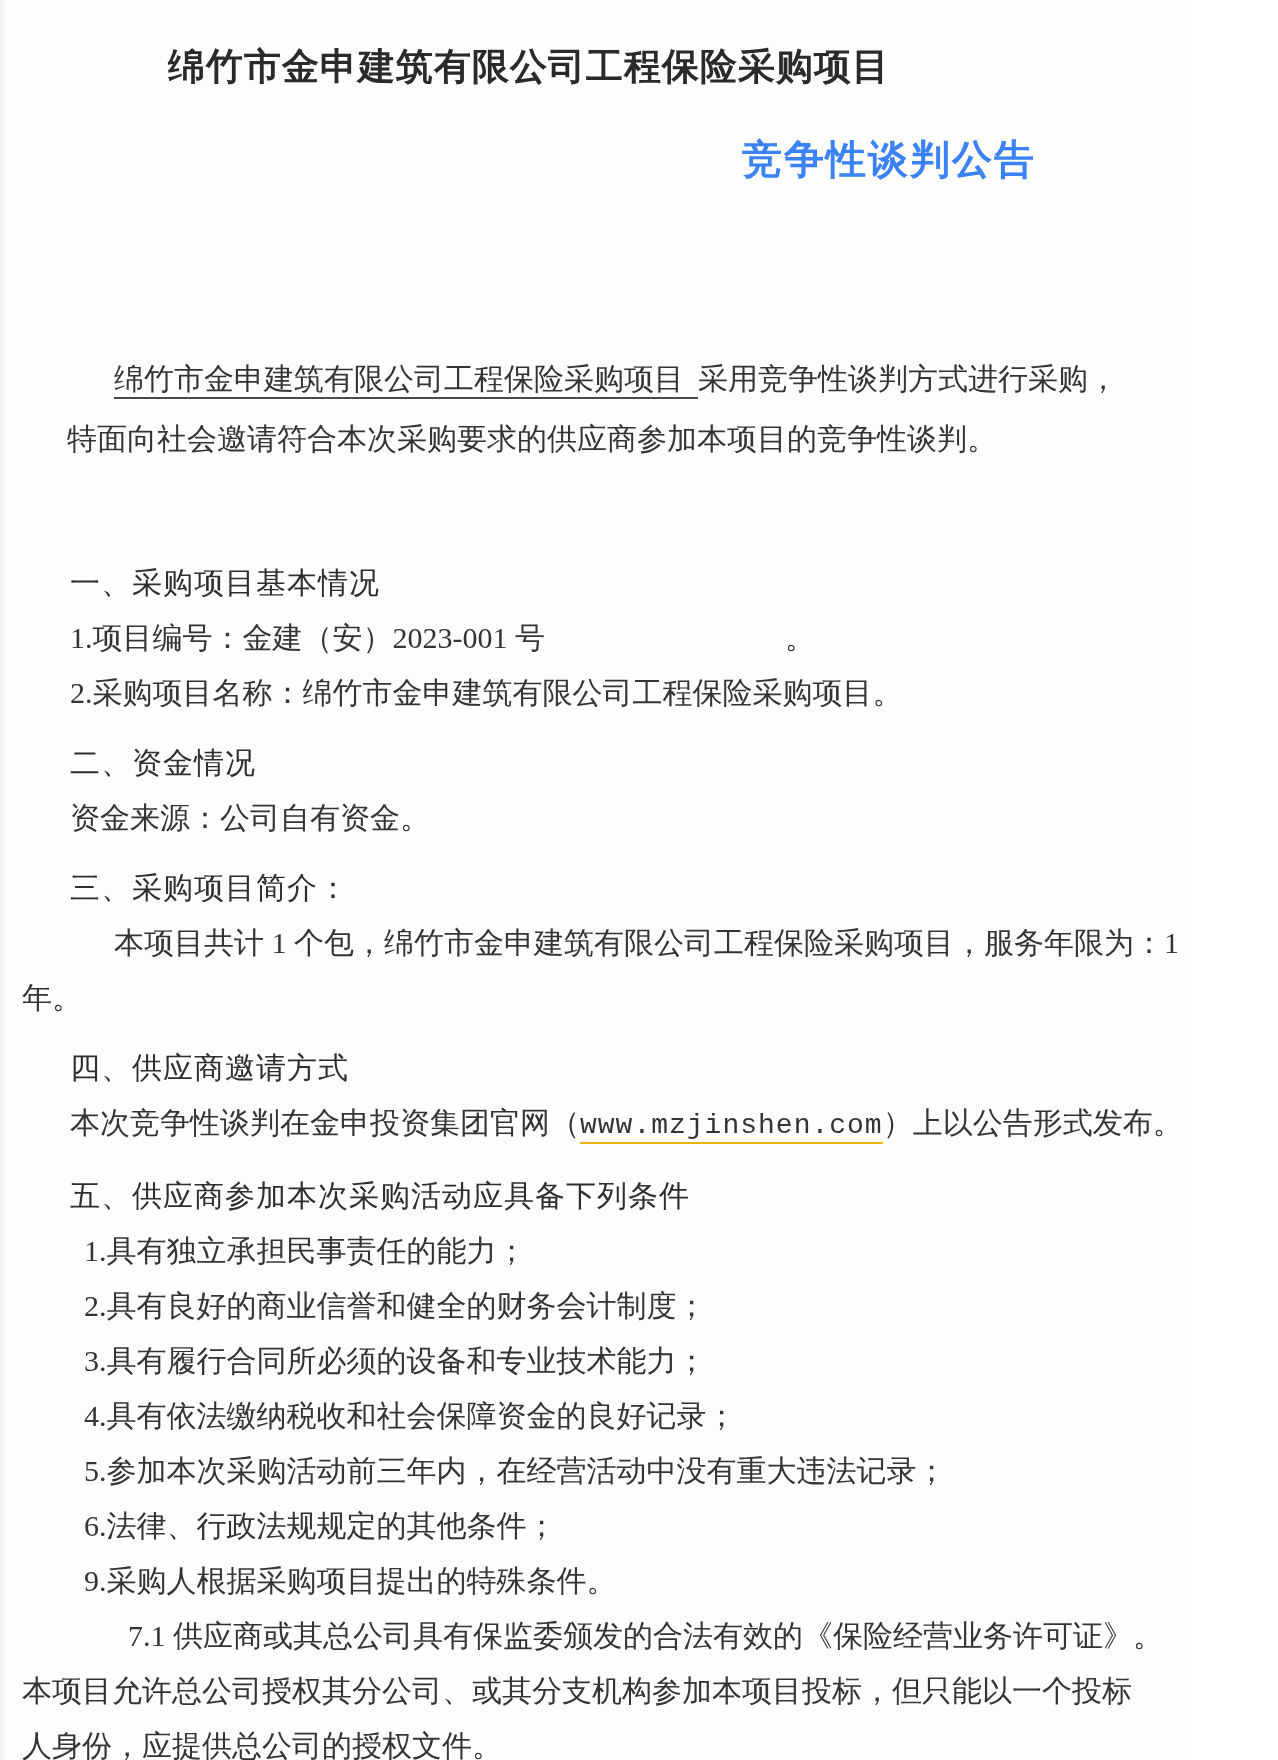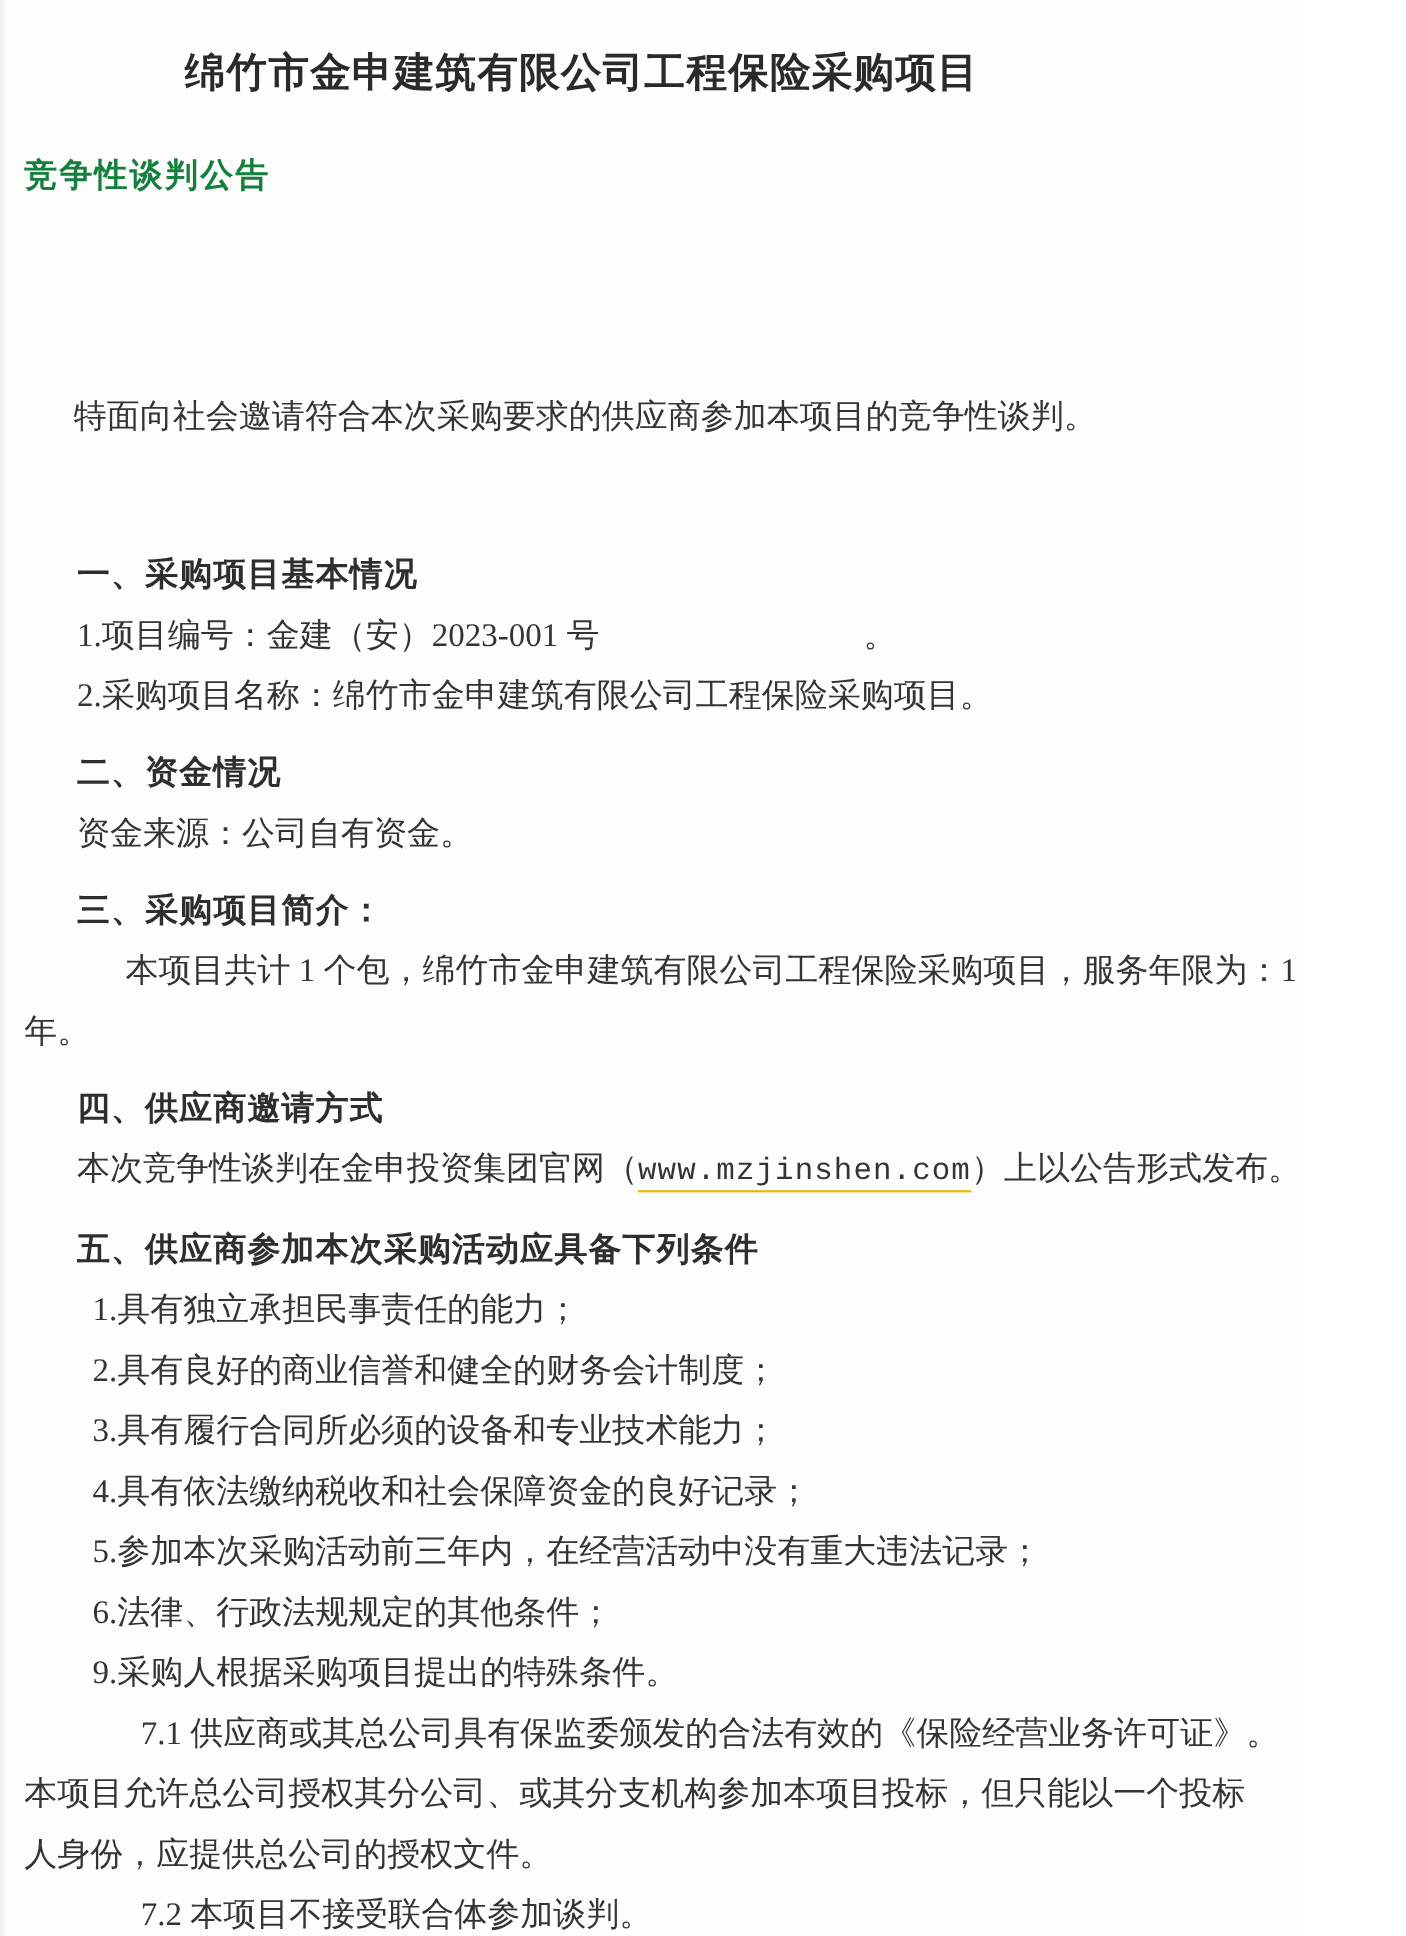--- a/index.html
+++ b/index.html
@@ -23,25 +23,25 @@
     text-align: center;
     font-size: 37px;
     line-height: 42px;
     font-weight: 700;
     color: #2a2a2a;
     letter-spacing: 1px;
     white-space: nowrap;
   }
   .subtitle {
     margin: 52px 0 0 0;
-    text-align: left;
-    font-size: 30px;
+    text-align: right;
+    font-size: 40px;
     line-height: 40px;
     font-weight: 700;
-    color: #15803d;
+    color: #3b82f6;
     letter-spacing: 2px;
     white-space: nowrap;
   }
   .intro {
     margin-top: 182px;
     font-size: 30px;
     line-height: 34px;
   }
   .intro-l1 {
     padding-left: 92px;
@@ -60,21 +60,21 @@
   .body-block {
     margin-top: 110px;
   }
   .line {
     font-size: 30px;
     line-height: 34px;
     margin-bottom: 21px;
     white-space: nowrap;
   }
   .heading {
-    font-weight: 700;
+    font-weight: 400;
     color: #2e2e2e;
     margin-left: 48px;
     letter-spacing: 1px;
     margin-top: 36px;
   }
   .ind-a { margin-left: 48px; }   
   .ind-b { margin-left: 62px; }   
   .ind-p { margin-left: 92px; text-align: center; }   
   .ind-7 { margin-left: 106px; }  
   .cont  { margin-left: 0; }      
@@ -103,20 +103,21 @@
 </head>
 <body>
 
 <div class="page">
   <div class="scan-edge"></div>
 
   <div class="title">绵竹市金申建筑有限公司工程保险采购项目</div>
   <div class="subtitle">竞争性谈判公告</div>
 
   <div class="intro">
+    <div class="intro-l1"><span class="u-name">绵竹市金申建筑有限公司工程保险采购项目</span><span>采用竞争性谈判方式进行采购，</span></div>
     <div class="intro-l2">特面向社会邀请符合本次采购要求的供应商参加本项目的竞争性谈判。</div>
   </div>
 
   <div class="body-block">
 
     <div class="line heading">一、采购项目基本情况</div>
     <div class="line ind-a"><span>1.项目编号：金建（安）2023-001 号</span><span class="stray-period">。</span></div>
     <div class="line ind-a">2.采购项目名称：绵竹市金申建筑有限公司工程保险采购项目。</div>
 
     <div class="line heading">二、资金情况</div>

